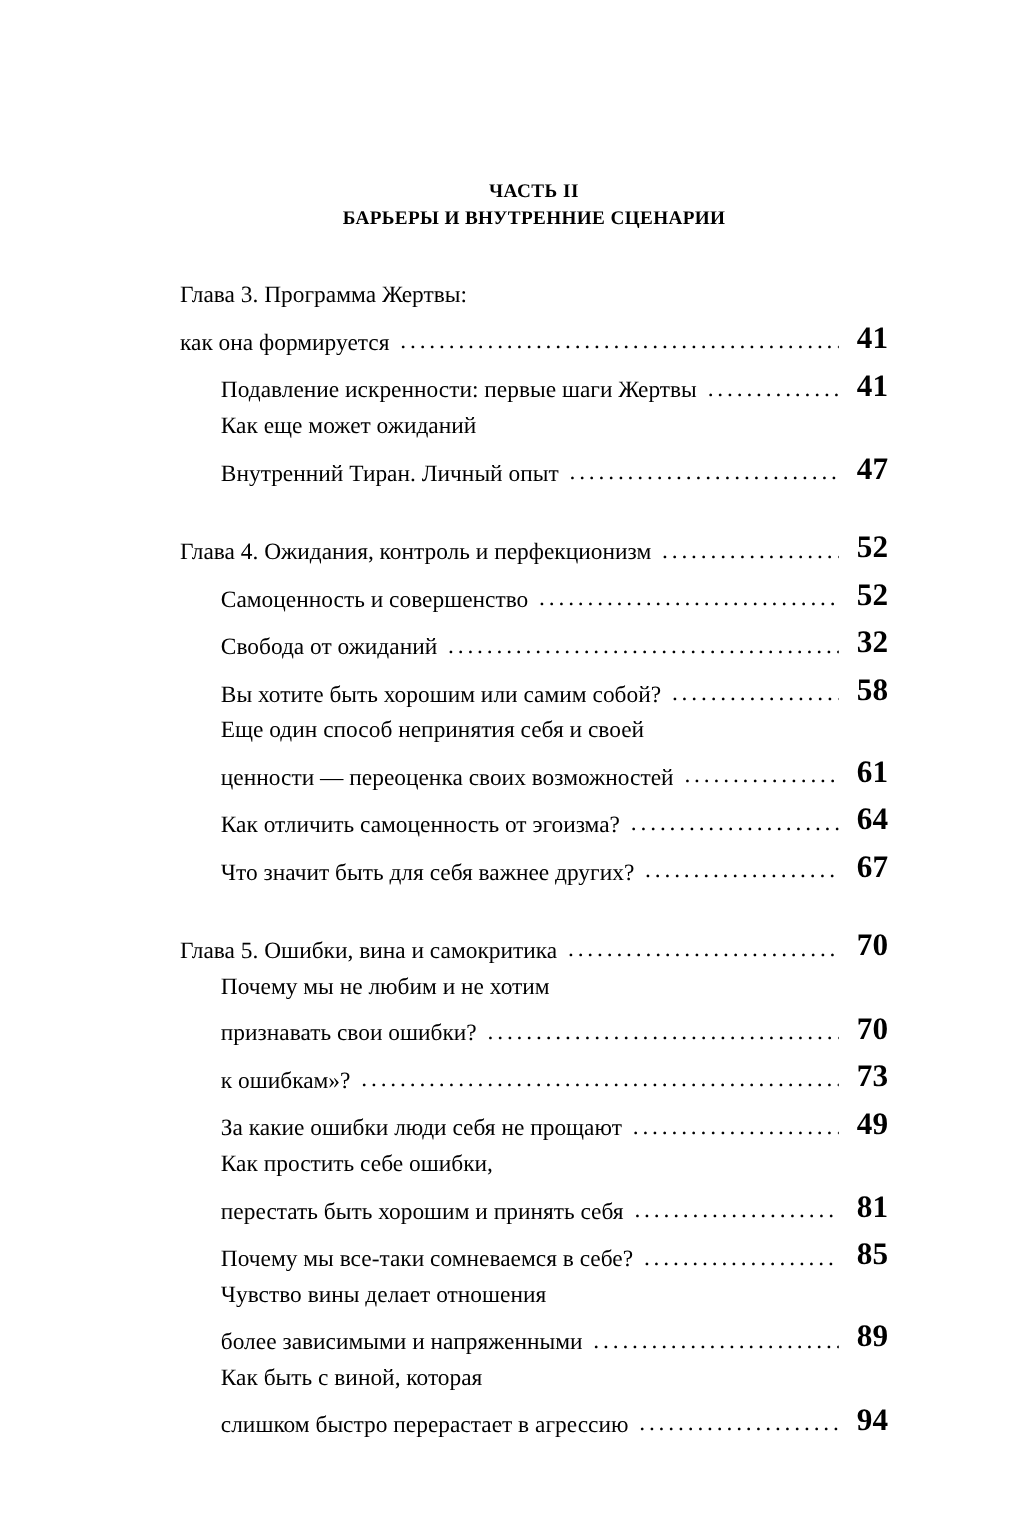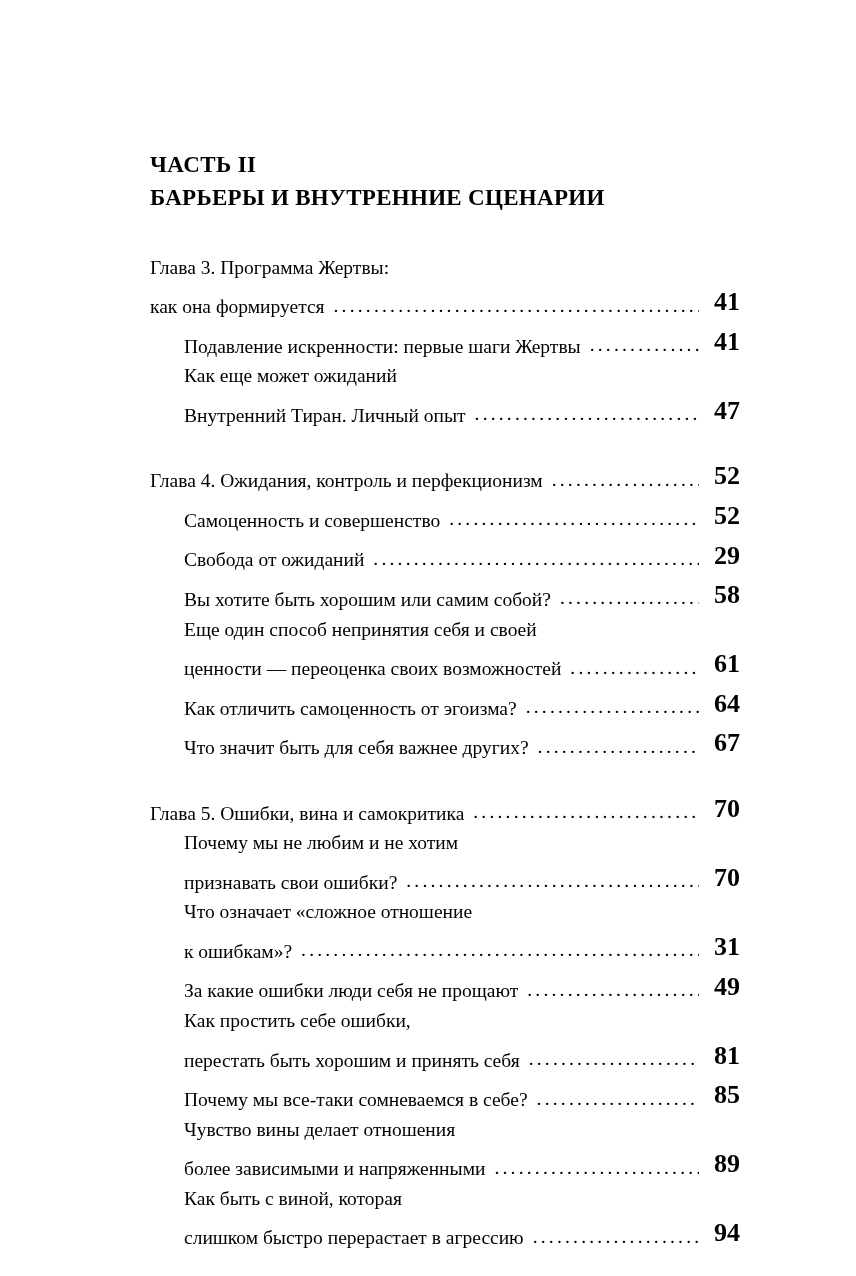--- a/index.html
+++ b/index.html
@@ -23,22 +23,23 @@
     height: 1276px;
     background: #fff;
   }
   .content {
     position: absolute;
     left: 150px;
     top: 148px;
     width: 590px;
   }
   .part-heading {
+    text-align: center;
     font-weight: bold;
-    font-size: 23px;
+    font-size: 16px;
     letter-spacing: 0.4px;
     line-height: 1.45;
     margin: 0 0 38px 0;
   }
   .part-heading .line2 {
     display: block;
     letter-spacing: 0.3px;
   }
 
   .chapter-block {
@@ -142,21 +143,21 @@
             <span class="pg">52</span>
           </div>
           <div class="toc-row sub">
             <span class="txt">Самоценность и совершенство</span>
             <span class="dots"></span>
             <span class="pg">52</span>
           </div>
           <div class="toc-row sub">
             <span class="txt">Свобода от ожиданий</span>
             <span class="dots"></span>
-            <span class="pg">29</span>
+            <span class="pg">32</span>
           </div>
           <div class="toc-row sub">
             <span class="txt">Вы хотите быть хорошим или самим собой?</span>
             <span class="dots"></span>
             <span class="pg">58</span>
           </div>
           <div class="toc-row sub cont nopage">
             <span class="txt">Еще один способ непринятия себя и своей</span>
             <span class="dots"></span>
             <span class="pg"></span>
@@ -186,29 +187,24 @@
           <div class="toc-row sub cont nopage">
             <span class="txt">Почему мы не любим и не хотим</span>
             <span class="dots"></span>
             <span class="pg"></span>
           </div>
           <div class="toc-row sub">
             <span class="txt">признавать свои ошибки?</span>
             <span class="dots"></span>
             <span class="pg">70</span>
           </div>
-          <div class="toc-row sub cont nopage">
-            <span class="txt">Что означает «сложное отношение</span>
-            <span class="dots"></span>
-            <span class="pg"></span>
-          </div>
           <div class="toc-row sub">
             <span class="txt">к ошибкам»?</span>
             <span class="dots"></span>
-            <span class="pg">31</span>
+            <span class="pg">73</span>
           </div>
           <div class="toc-row sub">
             <span class="txt">За какие ошибки люди себя не прощают</span>
             <span class="dots"></span>
             <span class="pg">49</span>
           </div>
           <div class="toc-row sub cont nopage">
             <span class="txt">Как простить себе ошибки,</span>
             <span class="dots"></span>
             <span class="pg"></span>

